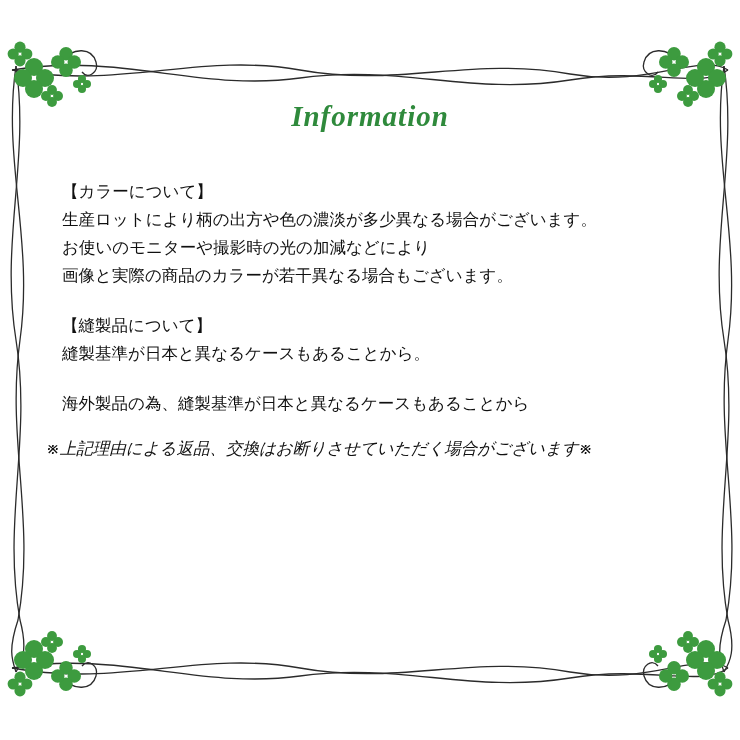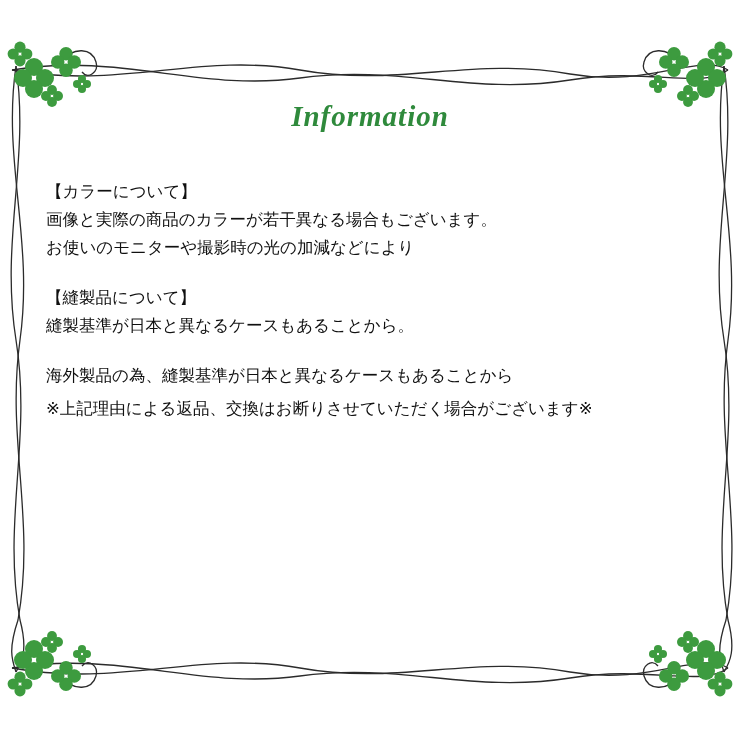--- a/index.html
+++ b/index.html
@@ -55,30 +55,32 @@
     position: absolute;
     left: 46px;
     top: 178px;
     width: 650px;
     font-family: "DejaVu Sans", sans-serif;
     font-size: 16.5px;
     color: #101010;
   }
   .para {
     margin-bottom: 22px;
+    margin-left: 16px;
   }
   .para .line {
     line-height: 28px;
     white-space: pre;
   }
   .para.last {
     margin-bottom: 0;
   }
   .note {
-    margin-top: 8px;
+    margin-top: 20px;
+    font-style: italic;
   }
 </style>
 </head>
 <body>
 
 <div id="page">
 
   <svg class="frame-svg" viewBox="0 0 740 740">
     <g fill="none" stroke="#2b2b2b" stroke-width="1.3">
 
@@ -234,22 +236,23 @@
   </svg>
 
   <div class="content">
 
     <div class="doc-title">Information</div>
 
     <div class="body-block">
 
       <div class="para">
         <div class="line">【カラーについて】</div>
+        <div class="line">生産ロットにより柄の出方や色の濃淡が多少異なる場合がございます。</div>
+        <div class="line">お使いのモニターや撮影時の光の加減などにより</div>
         <div class="line">画像と実際の商品のカラーが若干異なる場合もございます。</div>
-        <div class="line">お使いのモニターや撮影時の光の加減などにより</div>
       </div>
 
       <div class="para">
         <div class="line">【縫製品について】</div>
         <div class="line">縫製基準が日本と異なるケースもあることから。</div>
       </div>
 
       <div class="para last">
         <div class="line">海外製品の為、縫製基準が日本と異なるケースもあることから</div>
       </div>

